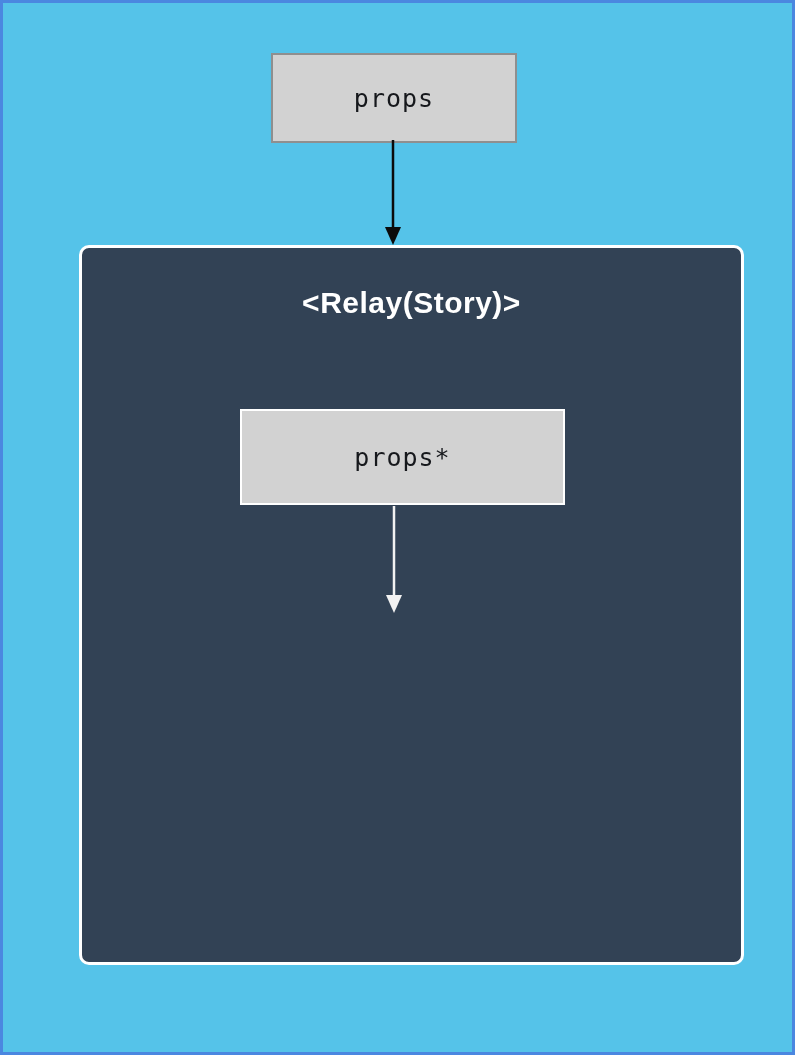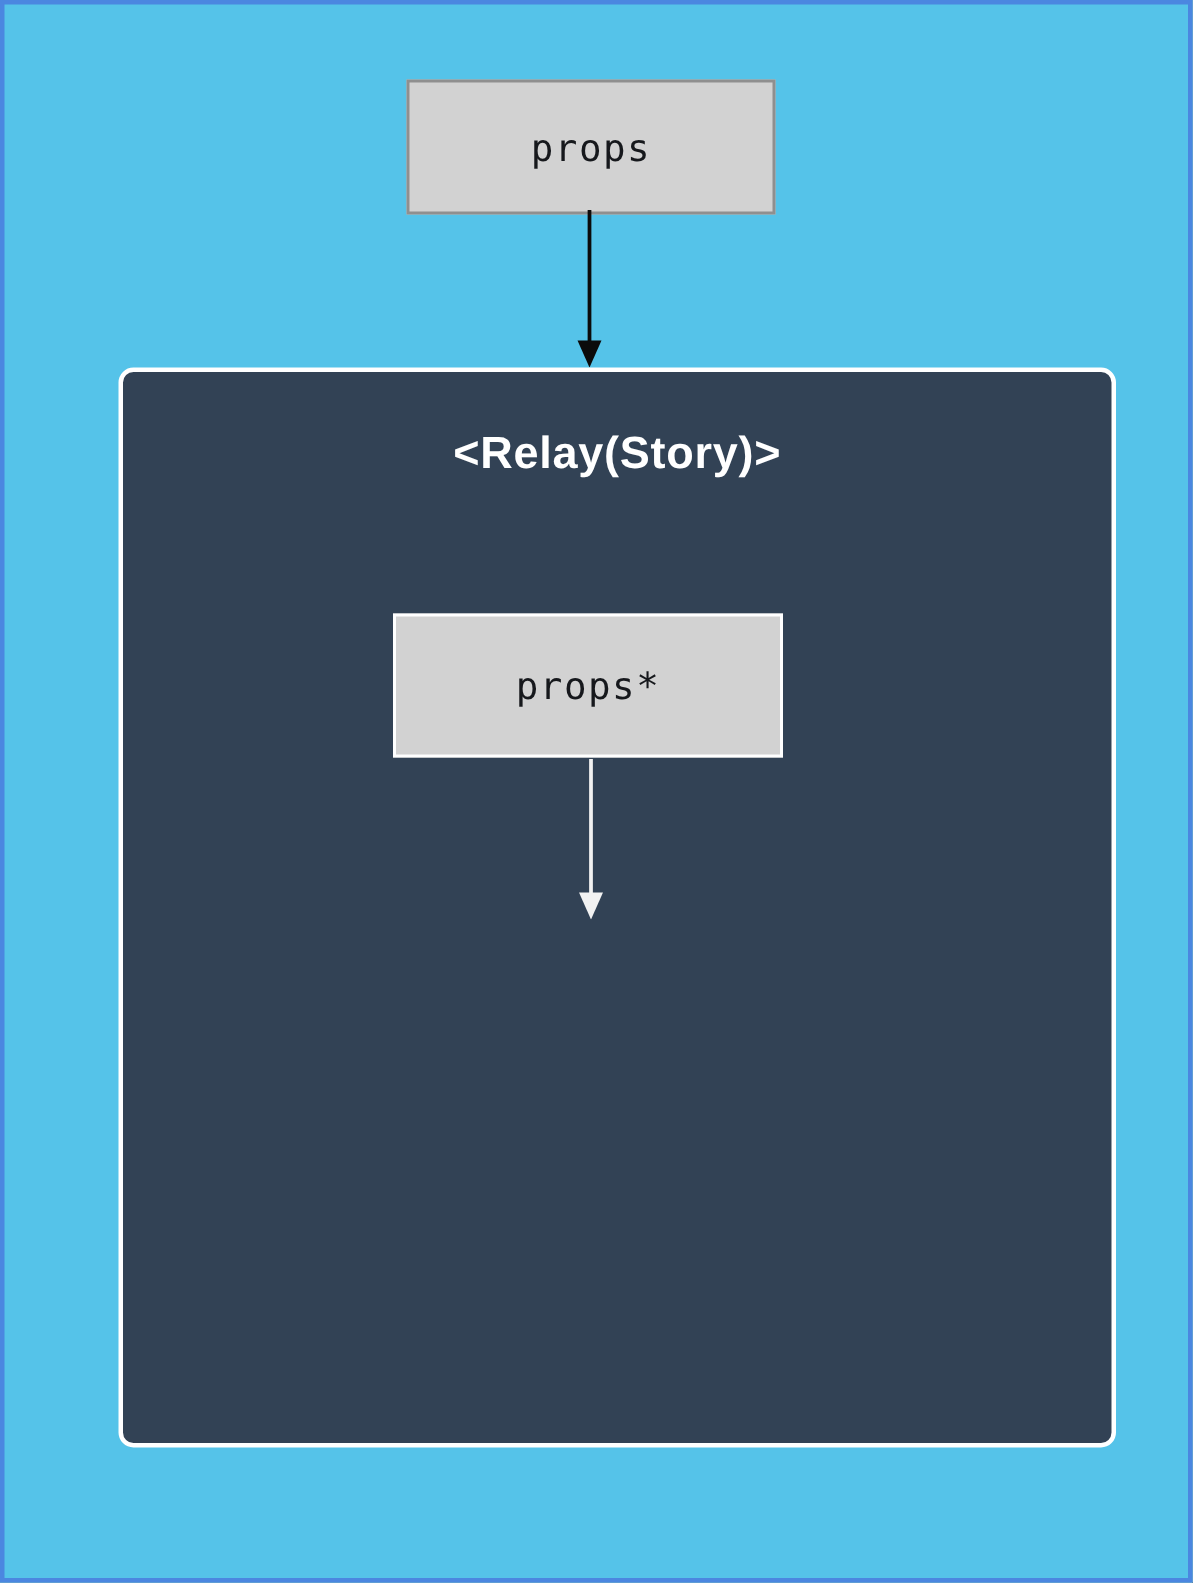--- a/index.html
+++ b/index.html
@@ -32,22 +32,22 @@
     color: var(--text-dark, #16181c);
     letter-spacing: 1px;
   }
 
   .props-outer {
     left: 268px; top: 50px;
     width: 246px; height: 90px;
   }
 
   .props-inner {
-    left: 259px; top: 406px;
-    width: 260px; height: 96px;
+    left: 237px; top: 406px;
+    width: 325px; height: 96px;
     border-color: var(--inner-props-border, #ffffff);
   }
 
   .relay-container {
     position: absolute;
     left: 60px; top: 242px;
     width: 665px; height: 720px;
     box-sizing: border-box;
     background: var(--container-fill, #324255);
     border: 3px solid var(--container-border, #ffffff);

